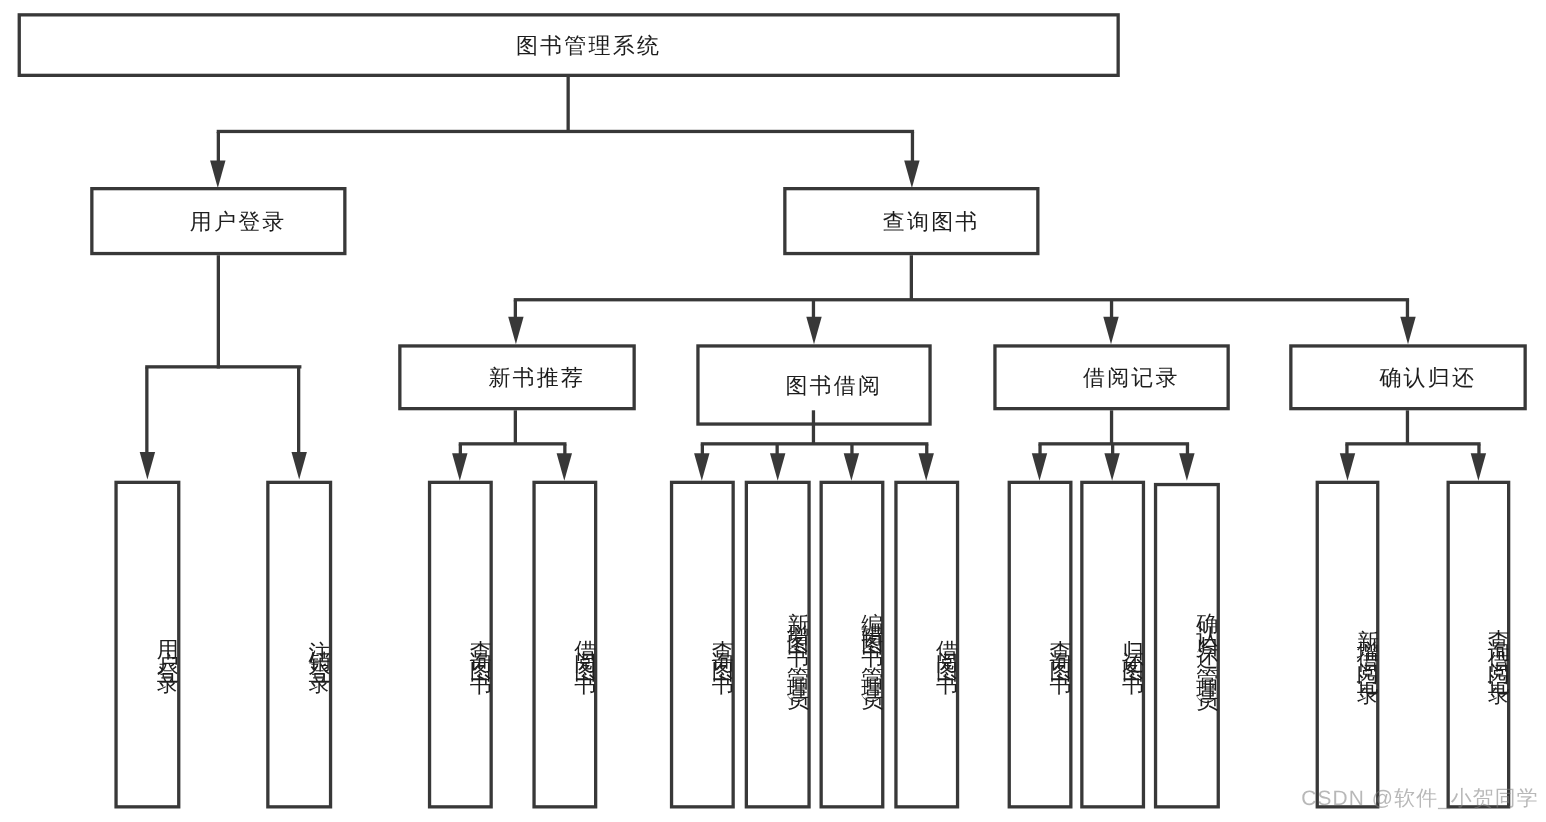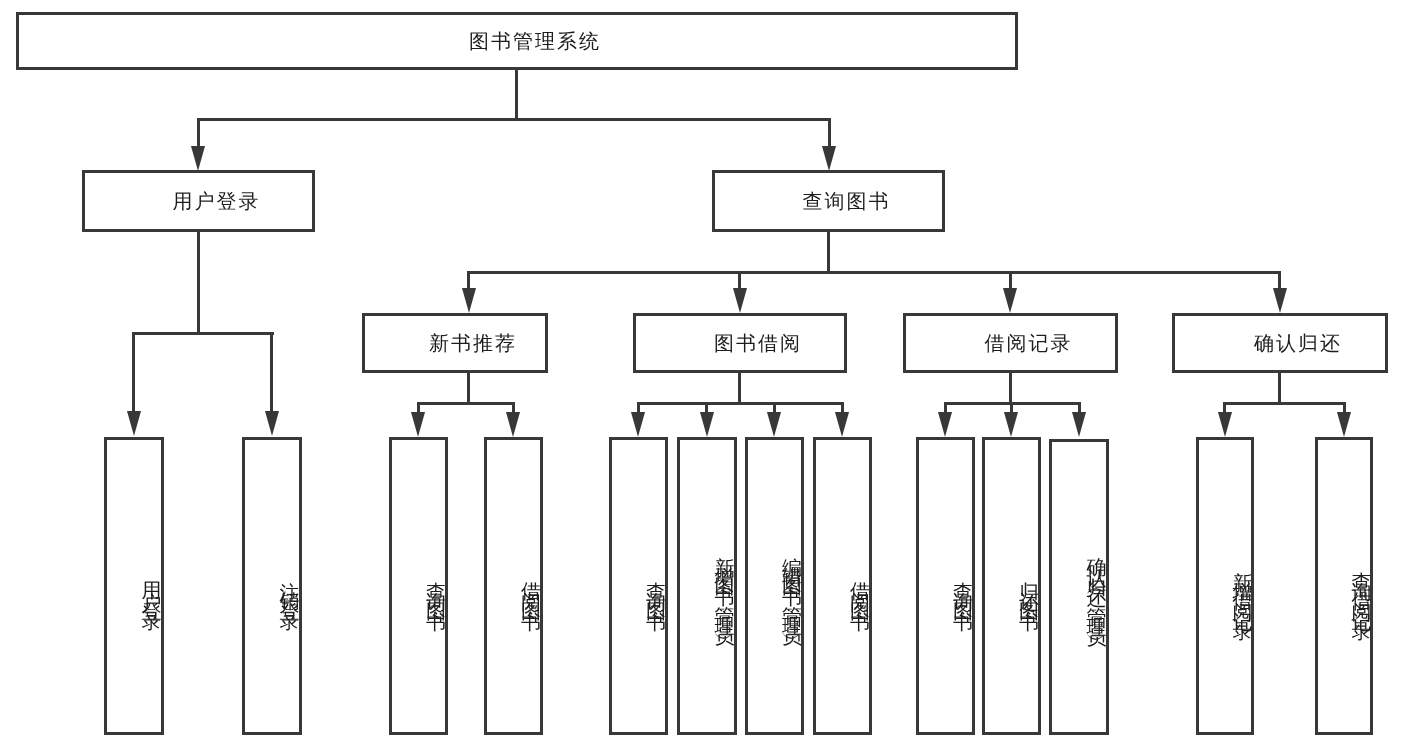--- a/index.html
+++ b/index.html
@@ -32,22 +32,22 @@
 </head>
 <body>
 
 <div id="canvas">
 
   <div class="node" style="left:16px;top:12px;width:1002px;height:58px">图书管理系统</div>
 
   <div class="node" style="left:82px;top:170px;width:233px;height:62px">用户登录</div>
   <div class="node" style="left:712px;top:170px;width:233px;height:62px">查询图书</div>
 
-  <div class="node" style="left:362px;top:313px;width:186px;height:60px">新书推荐</div>
-  <div class="node" style="left:633px;top:313px;width:214px;height:60px">图书借阅</div>
+  <div class="node" style="left:362px;top:313px;width:216px;height:60px">新书推荐</div>
+  <div class="node" style="left:633px;top:313px;width:214px;height:74px">图书借阅</div>
   <div class="node" style="left:903px;top:313px;width:215px;height:60px">借阅记录</div>
   <div class="node" style="left:1172px;top:313px;width:216px;height:60px">确认归还</div>
 
   <div class="node v" style="left:104px;top:437px;width:60px;height:298px">用户登录</div>
   <div class="node v" style="left:242px;top:437px;width:60px;height:298px">注销登录</div>
 
   <div class="node v" style="left:389px;top:437px;width:59px;height:298px">查询图书</div>
   <div class="node v" style="left:484px;top:437px;width:59px;height:298px">借阅图书</div>
 
   <div class="node v" style="left:609px;top:437px;width:59px;height:298px">查询图书</div>
@@ -114,14 +114,15 @@
   <div class="vline" style="left:1078px;top:404px;height:10px"></div>
   <div class="arrow" style="left:1072px;top:412px"></div>
 
   <div class="vline" style="left:1278px;top:373px;height:31px"></div>
   <div class="hline" style="left:1223px;top:402px;width:123px"></div>
   <div class="vline" style="left:1223px;top:404px;height:10px"></div>
   <div class="arrow" style="left:1218px;top:412px"></div>
   <div class="vline" style="left:1343px;top:404px;height:10px"></div>
   <div class="arrow" style="left:1337px;top:412px"></div>
 
+  <div class="watermark">CSDN @软件_小贺同学</div>
 
 </div>
 
 </body></html>

